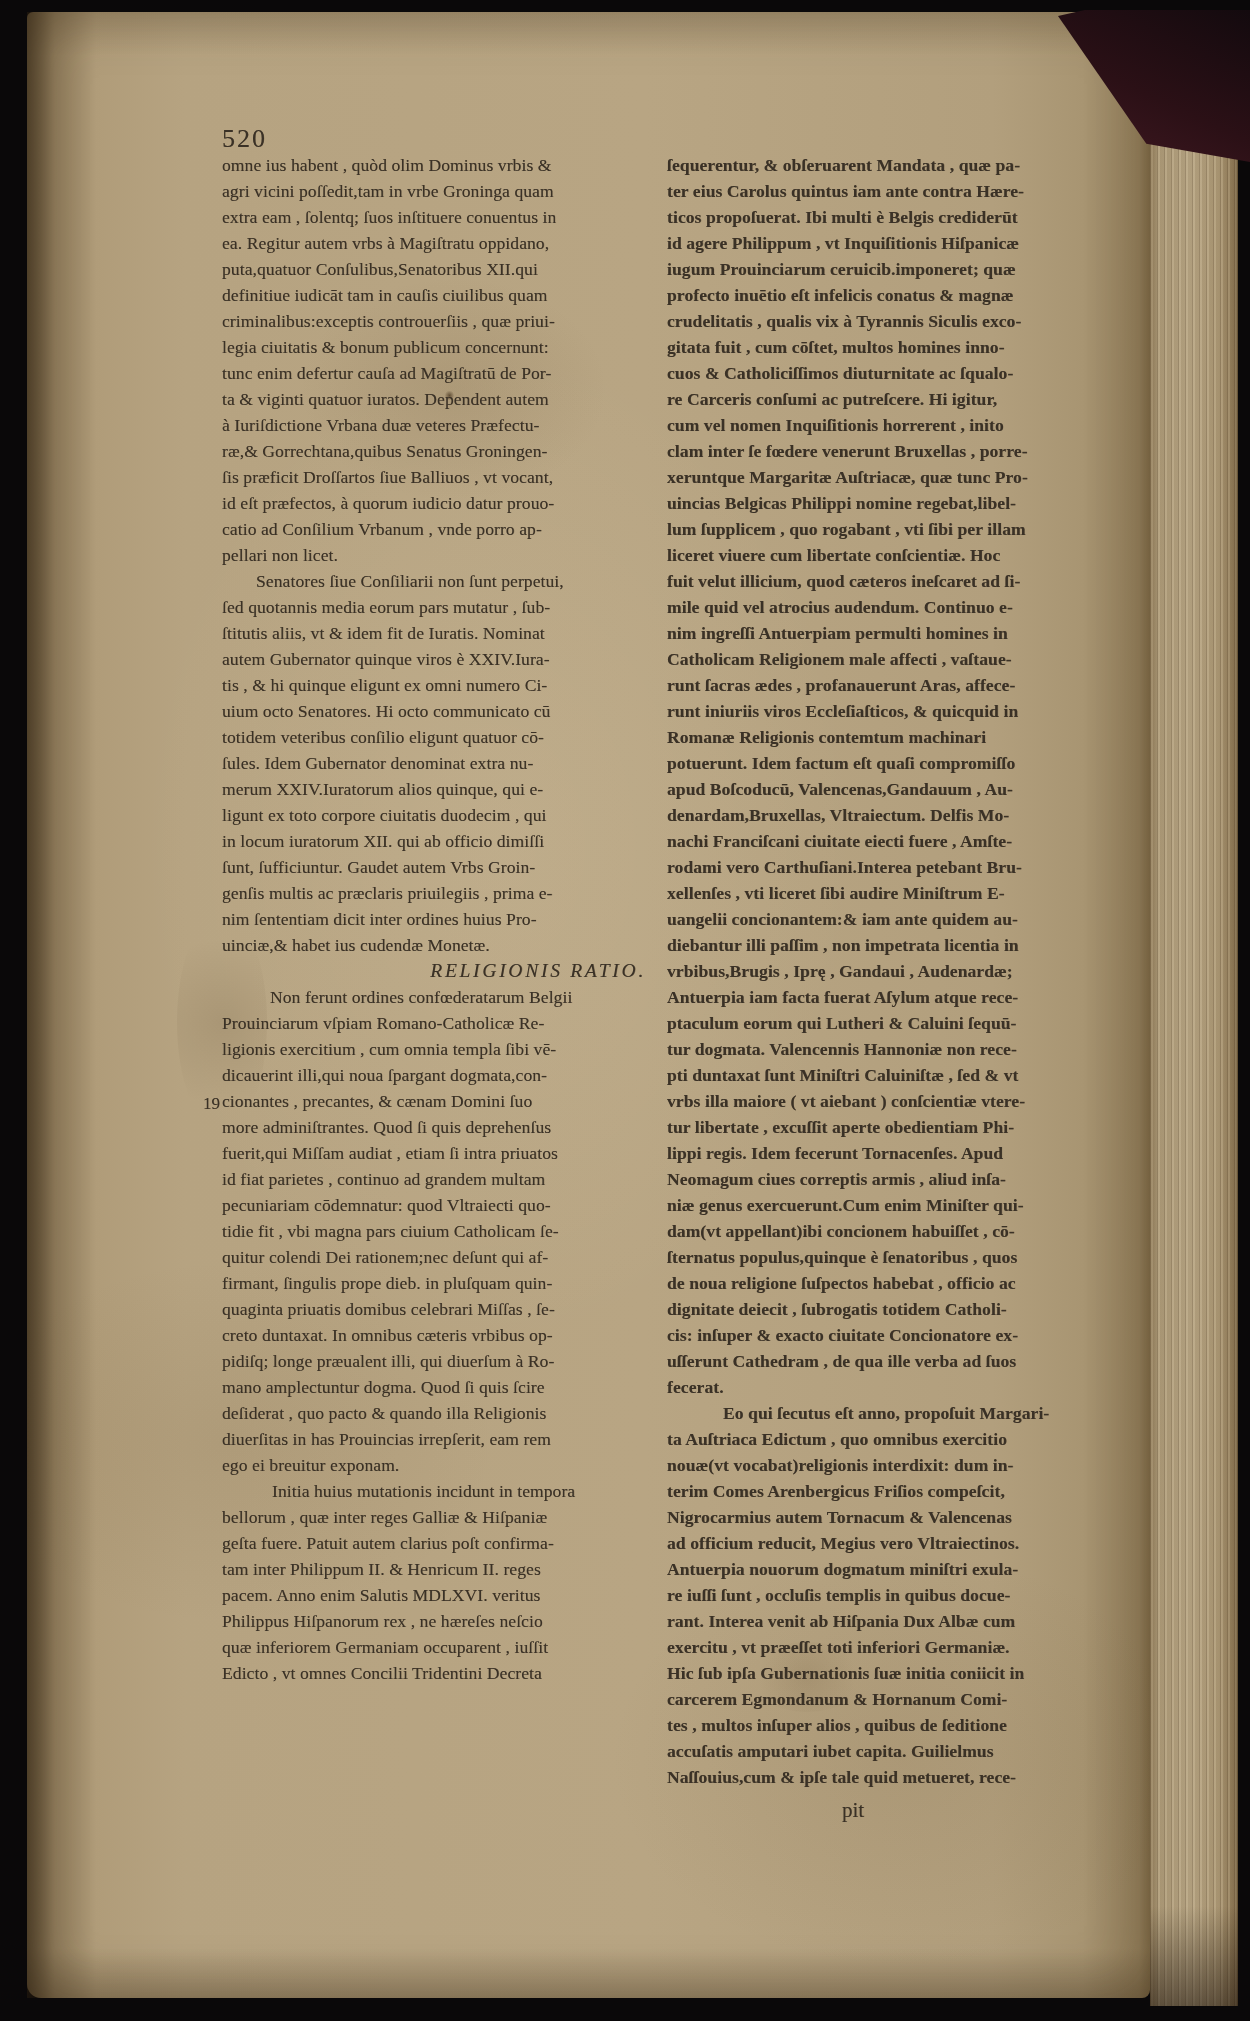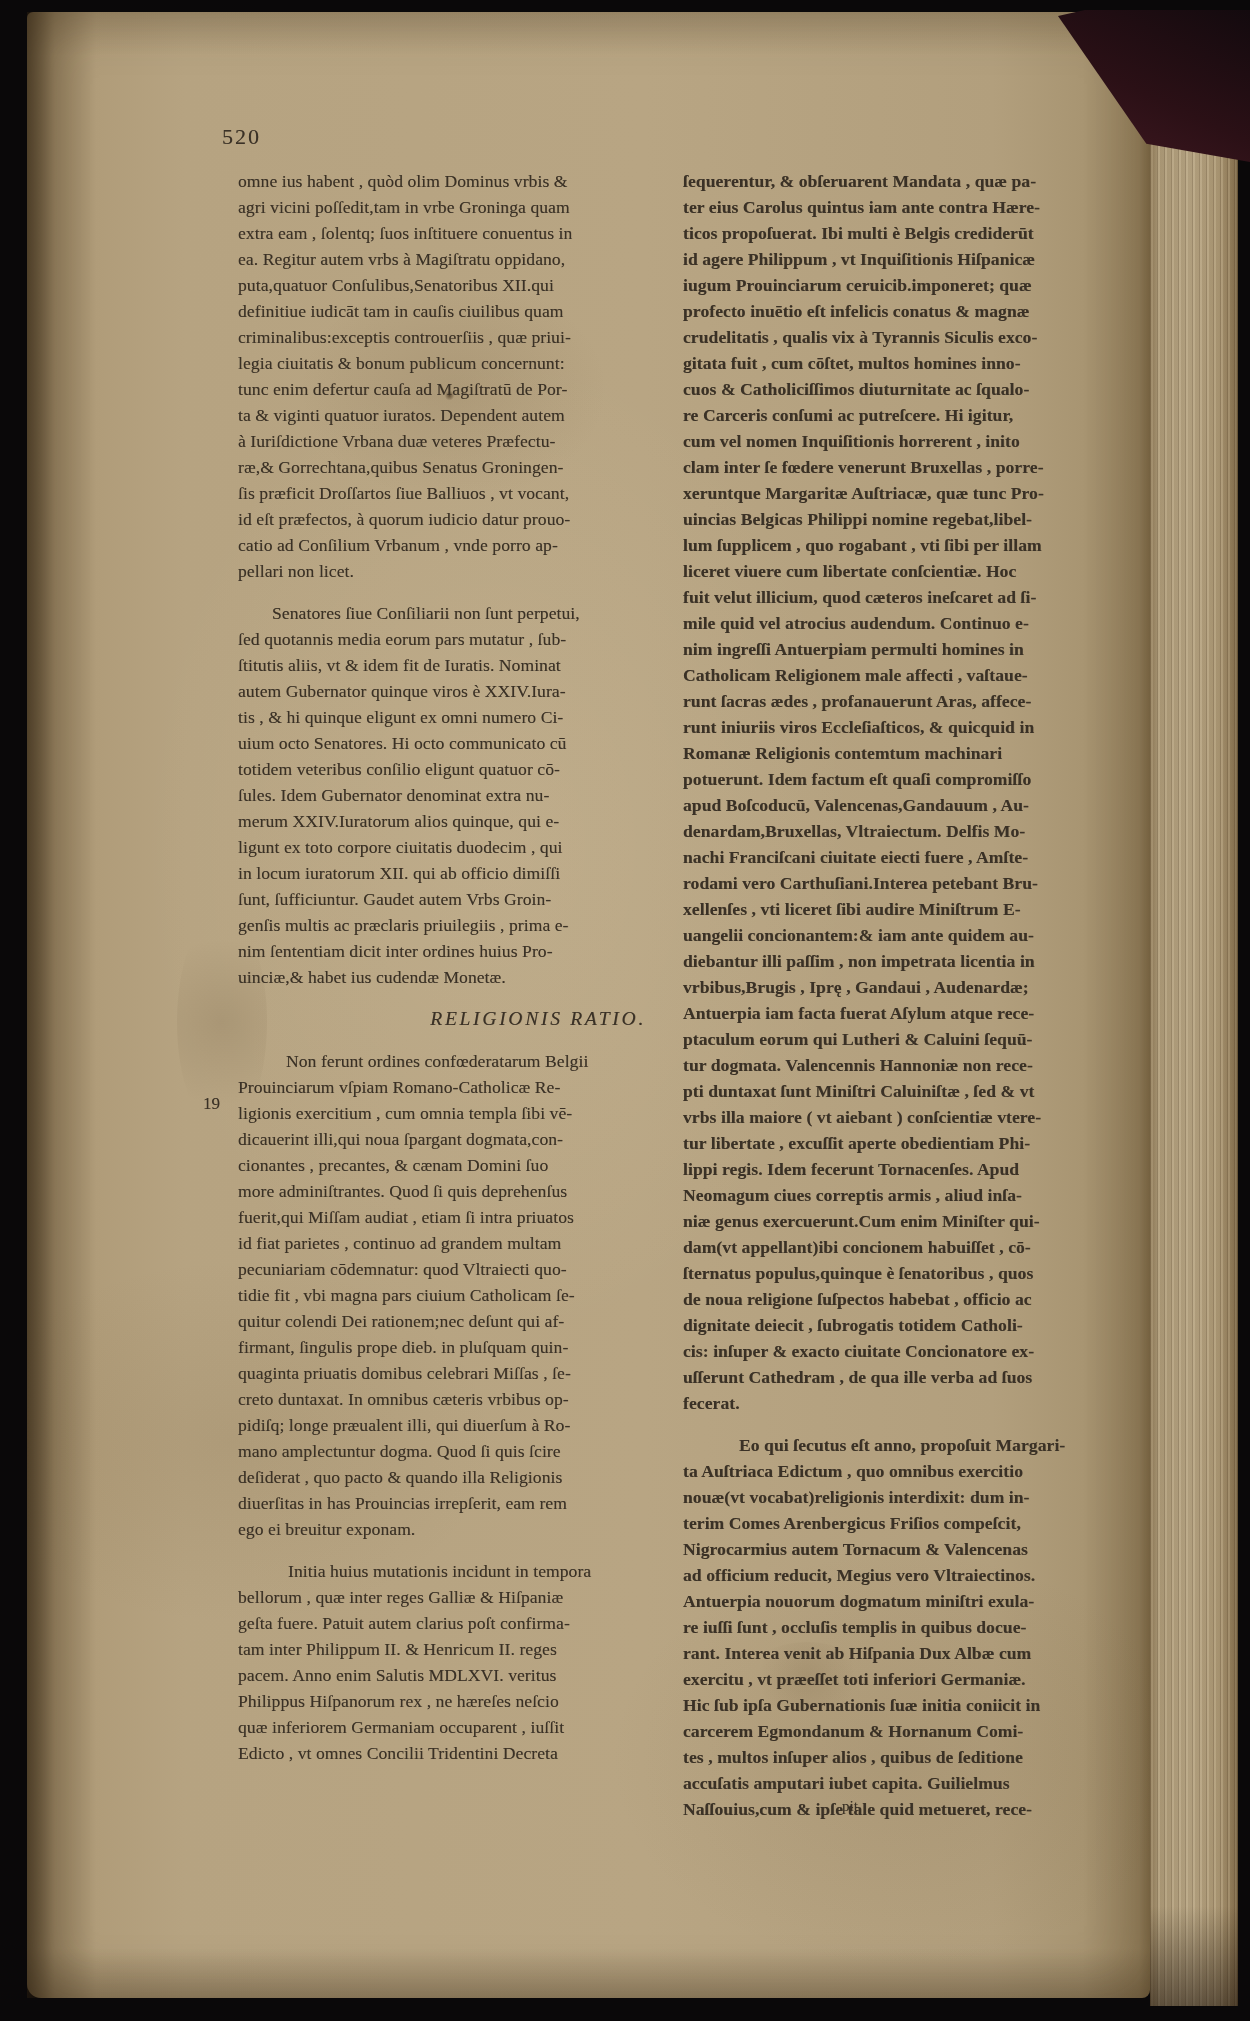--- a/index.html
+++ b/index.html
@@ -14,33 +14,33 @@
       radial-gradient(ellipse 420px 300px at 78% 88%, rgba(110,88,56,.12), transparent 70%),
       radial-gradient(ellipse 380px 260px at 18% 72%, rgba(116,94,60,.12), transparent 70%),
       linear-gradient(180deg, rgba(92,74,48,.25) 0, rgba(92,74,48,0) 2.2%, rgba(92,74,48,0) 97.5%, rgba(70,54,32,.35) 100%),
       linear-gradient(90deg,#85714f 0,#a18c68 2.2%,#b09c79 6%,#b6a381 14%,#b8a583 55%,#b29f7d 86%,#a89572 94%,#8f7b58 99%,#7c6846 100%);
     background-color:#b3a07e;
     box-shadow:inset 0 0 60px rgba(70,54,32,.25);}
   .gutter-shadow{position:absolute;left:0;top:0;width:70px;height:100%;
     background:linear-gradient(90deg,rgba(40,28,14,.55),rgba(40,28,14,.18) 40%,rgba(40,28,14,0));}
   
   .ink{color:#3a3126;text-shadow:.3px .4px .5px rgba(45,35,22,.38);}
-  .page-number{position:absolute;left:195px;top:112px;font-size:22px;letter-spacing:2px;}
+  .page-number{position:absolute;left:195px;top:112px;font-size:26px;letter-spacing:2px;}
   .running-header{position:absolute;left:428px;top:108px;font-size:26px;
     font-variant:small-caps;letter-spacing:.38em;white-space:nowrap;}
   .col{position:absolute;top:140px;font-size:17.5px;line-height:26px;letter-spacing:.1px;}
   .col-left{left:195px;width:424px;}
   .col-right{left:640px;width:442px;font-weight:bold;}
-  .para{margin:16px;white-space:pre-line;}
+  .para{margin:0;white-space:pre-line;}
   .ind-34{text-indent:34px;} .ind-32{text-indent:32px;} .ind-48{text-indent:48px;}
   .ind-50{text-indent:50px;} .ind-56{text-indent:56px;}
   .section-heading{height:26px;line-height:26px;text-align:right;font-style:italic;
     font-size:19.5px;letter-spacing:.14em;}
   .margin-number{position:absolute;left:176px;top:1082px;font-size:17px;}
-  .catchword{position:absolute;left:815px;top:1786px;font-size:15px;text-align:right;}
+  .catchword{position:absolute;left:815px;top:1786px;font-size:21px;text-align:right;}
   
   .stain{position:absolute;border-radius:50%;pointer-events:none;}
   .s1{left:418px;top:378px;width:9px;height:11px;background:radial-gradient(circle,rgba(56,38,18,.65),rgba(56,38,18,0) 70%);}
   .s2{left:720px;top:1630px;width:120px;height:70px;background:radial-gradient(circle,rgba(96,74,44,.14),transparent 70%);}
   .s3{left:150px;top:900px;width:90px;height:220px;background:radial-gradient(circle,rgba(90,70,42,.15),transparent 70%);}
   
   .fore-edge{position:absolute;left:1150px;top:10px;width:88px;height:1996px;
     background:
       linear-gradient(180deg, rgba(40,26,16,.45) 0, rgba(40,26,16,0) 4%, rgba(40,26,16,0) 95%, rgba(30,20,12,.55) 100%),
       repeating-linear-gradient(90deg, rgba(84,64,40,.30) 0 1px, rgba(196,178,146,.25) 1px 3px, rgba(120,98,66,.18) 3px 7px),

